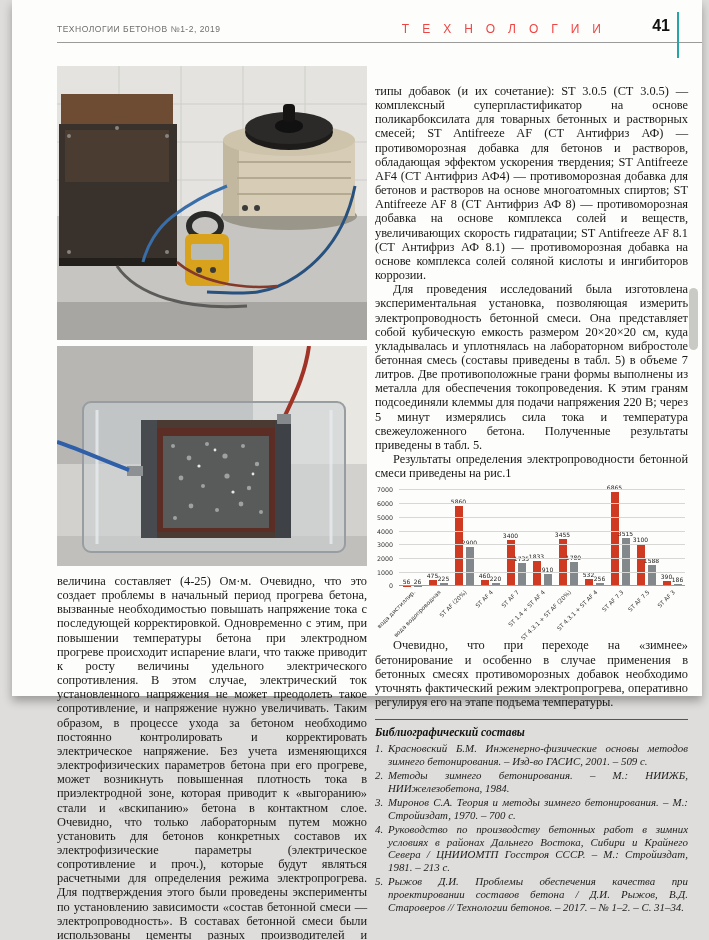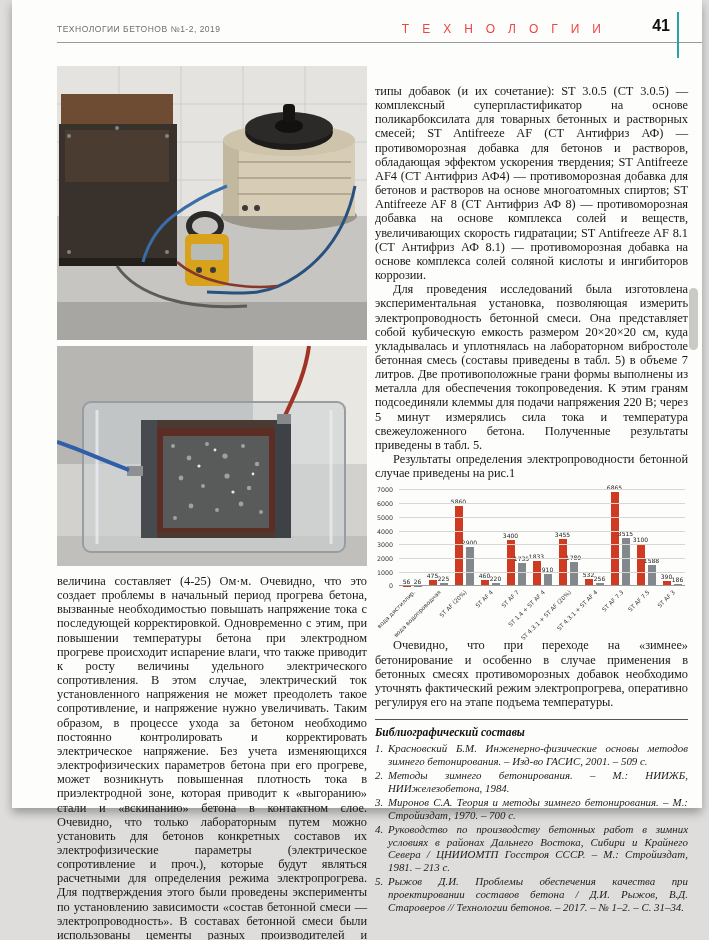--- a/index.html
+++ b/index.html
@@ -1,17 +1,17 @@
 <!DOCTYPE html>
 <html lang="ru"><head>
 <meta charset="utf-8">
 <style>
   html,body{margin:0;padding:0;}
   body{width:709px;height:940px;position:relative;background:#dedddb;font-family:"Liberation Serif",serif;overflow:hidden;}
-  .page{position:absolute;left:12px;top:0;width:690px;height:808px;background:#fdfdfb;box-shadow:0 5px 9px rgba(0,0,0,.3);}
+  .page{position:absolute;left:12px;top:0;width:690px;height:696px;background:#fdfdfb;box-shadow:0 5px 9px rgba(0,0,0,.3);}
   
   .hdr-left{position:absolute;left:45px;top:24px;font-family:"Liberation Sans",sans-serif;font-size:8.5px;color:#6f6f6f;letter-spacing:.5px;}
   .hdr-right{position:absolute;right:88px;top:22px;font-family:"Liberation Sans",sans-serif;font-size:12px;color:#ef4444;letter-spacing:13px;white-space:nowrap;}
   .hdr-num{position:absolute;right:32px;top:17px;font-family:"Liberation Sans",sans-serif;font-size:16px;font-weight:bold;color:#111;}
   .hdr-rule{position:absolute;left:45px;right:0;top:42px;height:1px;background:#9a9a9a;}
   .hdr-accent{position:absolute;right:23px;top:12px;width:2px;height:46px;}
   .edge-blob{position:absolute;right:4px;top:288px;width:9px;height:62px;border-radius:5px;background:#c9c9c6;}
   
   .colL{position:absolute;left:45px;top:66px;width:310px;}
   .colR{position:absolute;left:363px;top:84px;width:313px;}
@@ -158,21 +158,21 @@
       <path d="M226 74 C 236 52, 248 30, 252 0" fill="none" stroke="#a03326" stroke-width="4"></path>
       <rect x="220" y="68" width="14" height="10" fill="#85898c"></rect>
     </svg>
 
     <p class="body-text" style="margin:8px 0 0 0;">величина составляет (4-25) Ом·м. Очевидно, что это создает проблемы в начальный период прогрева бетона, вызванные необходимостью повышать напряжение тока с последующей корректировкой. Одновременно с этим, при повышении температуры бетона при электродном прогреве происходит испарение влаги, что также приводит к росту величины удельного электрического сопротивления. В этом случае, электрический ток установленного напряжения не может преодолеть такое сопротивление, и напряжение нужно увеличивать. Таким образом, в процессе ухода за бетоном необходимо постоянно контролировать и корректировать электрическое напряжение. Без учета изменяющихся электрофизических параметров бетона при его прогреве, может возникнуть повышенная плотность тока в приэлектродной зоне, которая приводит к «выгоранию» стали и «вскипанию» бетона в контактном слое. Очевидно, что только лабораторным путем можно установить для бетонов конкретных составов их электрофизические параметры (электрическое сопротивление и проч.), которые будут являться расчетными для определения режима электропрогрева. Для подтверждения этого были проведены эксперименты по установлению зависимости «состав бетонной смеси — электропроводность». В составах бетонной смеси были использованы цементы разных производителей и различные</p>
   </div>
 
   <div class="colR">
     <p class="body-text" style="margin:0;">типы добавок (и их сочетание): ST 3.0.5 (СТ 3.0.5) — комплексный суперпластификатор на основе поликарбоксилата для товарных бетонных и растворных смесей; ST Antifreeze AF (СТ Антифриз АФ) — противоморозная добавка для бетонов и растворов, обладающая эффектом ускорения твердения; ST Antifreeze AF4 (СТ Антифриз АФ4) — противоморозная добавка для бетонов и растворов на основе многоатомных спиртов; ST Antifreeze AF 8 (СТ Антифриз АФ 8) — противоморозная добавка на основе комплекса солей и веществ, увеличивающих скорость гидратации; ST Antifreeze AF 8.1 (СТ Антифриз АФ 8.1) — противоморозная добавка на основе комплекса солей соляной кислоты и ингибиторов коррозии.</p>
     <p class="body-text ind" style="margin:0;">Для проведения исследований была изготовлена экспериментальная установка, позволяющая измерить электропроводность бетонной смеси. Она представляет собой кубическую емкость размером 20×20×20 см, куда укладывалась и уплотнялась на лабораторном вибростоле бетонная смесь (составы приведены в табл. 5) в объеме 7 литров. Две противоположные грани формы выполнены из металла для обеспечения токопроведения. К этим граням подсоединяли клеммы для подачи напряжения 220 В; через 5 минут измерялись сила тока и температура свежеуложенного бетона. Полученные результаты приведены в табл. 5.</p>
-    <p class="body-text ind" style="margin:0;">Результаты определения электропроводности бетонной случае приведены на рис.1</p>
+    <p class="body-text ind" style="margin:0;">Результаты определения электропроводности бетонной смеси приведены на рис.1</p>
 
     <div class="chart">
       <div class="yaxis" id="yaxis">
           <div class="ytick" style="bottom: 0%;">0</div>
           <div class="ytick" style="bottom: 14.2857%;">1000</div>
           <div class="ytick" style="bottom: 28.5714%;">2000</div>
           <div class="ytick" style="bottom: 42.8571%;">3000</div>
           <div class="ytick" style="bottom: 57.1429%;">4000</div>
           <div class="ytick" style="bottom: 71.4286%;">5000</div>
           <div class="ytick" style="bottom: 85.7143%;">6000</div>

